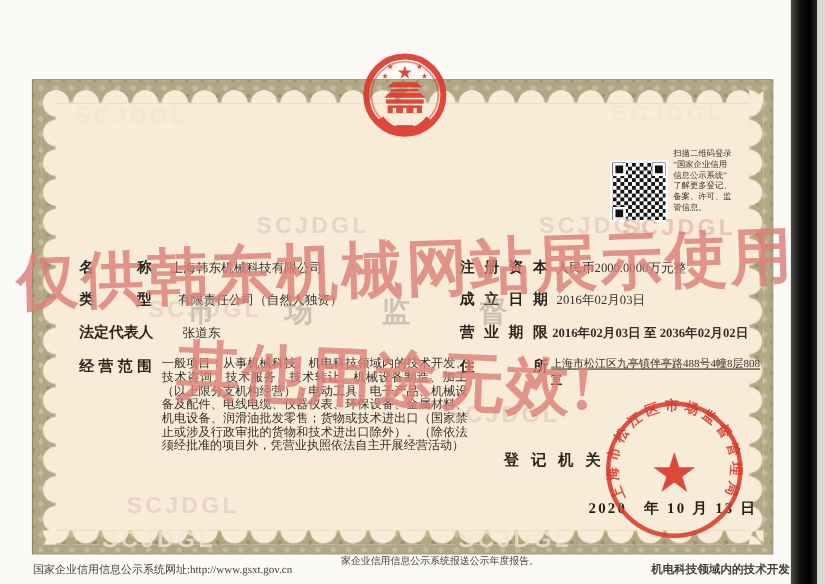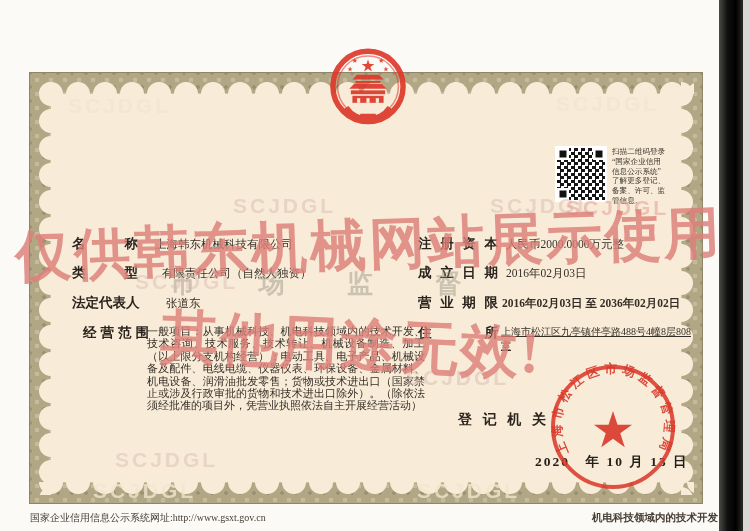--- a/index.html
+++ b/index.html
@@ -43,21 +43,21 @@
     letter-spacing:7px;color:#17130e;font-family:"Liberation Sans",sans-serif;}
   .subtitle{left:250px;top:194px;width:270px;text-align:center;font-size:15px;
     letter-spacing:2px;color:#241e17;font-weight:bold;}
 
   .qr{left:555px;top:146px;width:52px;height:56px;background:#fff;z-index:2;}
   .qr-inner{position:absolute;inset:2px;
     background-image:repeating-conic-gradient(#161616 0 25%,#fdfdfd 0 50%);
     background-size:7px 7px;}
   .qrf{position:absolute;width:12px;height:12px;background:#111;
     box-shadow:inset 0 0 0 2.5px #fff, inset 0 0 0 6px #111;}
-  .qr-note{left:612px;top:147px;width:62px;font-size:7.6px;line-height:9.8px;
+  .qr-note{left:612px;top:135px;width:62px;font-size:7.6px;line-height:9.8px;
     color:#3a332c;z-index:2;}
 
   .flabel{display:inline-block;text-align:justify;text-align-last:justify;
     font-weight:bold;font-size:13.5px;color:#2b241d;}
   .lw{width:66px;} .rw{width:80px;}
   .fvalue{font-size:11.5px;color:#352e26;}
   .row{z-index:2;}
   .scope-val{position:absolute;left:75px;top:1px;width:278px;font-size:11px;line-height:12.4px;
     color:#352e26;text-align:justify;white-space:normal;}
   .addr-val{position:absolute;left:83px;top:1px;width:192px;font-size:10px;line-height:14px;
@@ -145,21 +145,21 @@
 </div>
 <div class="abs t row" style="left:72px;top:263px;">
   <span class="flabel lw">类型</span>
   <span class="fvalue" style="margin-left:20px;">有限责任公司（自然人独资）</span>
 </div>
 <div class="abs t row" style="left:72px;top:293px;">
   <span class="flabel lw">法定代表人</span>
   <span class="fvalue" style="margin-left:24px;">张道东</span>
 </div>
 <div class="abs t row" style="left:0;top:324px;width:750px;">
-  <span class="flabel lw abs" style="left:83px;top:0;">经营范围</span>
+  <span class="flabel lw abs" style="left:72px;top:0;">经营范围</span>
   <span class="scope-val" style="left:147px;">一般项目：从事机械科技、机电科技领域内的技术开发、技术咨询、技术服务、技术转让、机械设备制造、加工（以上限分支机构经营）；电动工具、电子产品、机械设备及配件、电线电缆、仪器仪表、环保设备、金属材料、机电设备、润滑油批发零售；货物或技术进出口（国家禁止或涉及行政审批的货物和技术进出口除外）。（除依法须经批准的项目外，凭营业执照依法自主开展经营活动）</span>
 </div>
 
 <div class="abs t row" style="left:418px;top:234px;">
   <span class="flabel rw">注册资本</span>
   <span class="fvalue" style="margin-left:4px;">人民币2000.0000万元整</span>
 </div>
 <div class="abs t row" style="left:418px;top:263px;">
   <span class="flabel rw">成立日期</span>
   <span class="fvalue" style="margin-left:4px;">2016年02月03日</span>
@@ -197,17 +197,18 @@
 <span class="abs ghost" style="left:490px;top:194px;color:rgba(215,185,175,.5);">SCJDGL</span>
 <span class="abs ghost" style="left:566px;top:196px;color:rgba(225,160,150,.55);">SCJDGL</span>
 <span class="abs ghost" style="left:135px;top:270px;color:rgba(215,185,175,.45);">SCJDGL</span>
 <span class="abs ghost" style="left:406px;top:366px;color:rgba(215,185,175,.5);">SCJDGL</span>
 <span class="abs ghost" style="left:115px;top:448px;color:rgba(215,185,175,.45);">SCJDGL</span>
 <span class="abs ghost" style="left:93px;top:479px;color:rgba(240,230,205,.8);">SCJDGL</span>
 <span class="abs ghost" style="left:417px;top:479px;color:rgba(240,230,205,.8);">SCJDGL</span>
 
 <div class="abs t footer-left">国家企业信用信息公示系统网址:http://www.gsxt.gov.cn</div>
 <div class="abs footer-center">
+  <div>家企业信用信息公示系统报送公示年度报告。</div>
 </div>
 <div class="abs t footer-right">机电科技领域内的技术开发</div>
 
 <div class="abs edge-dark"></div>
 <div class="abs edge-grey"></div>
 
 </body></html>

